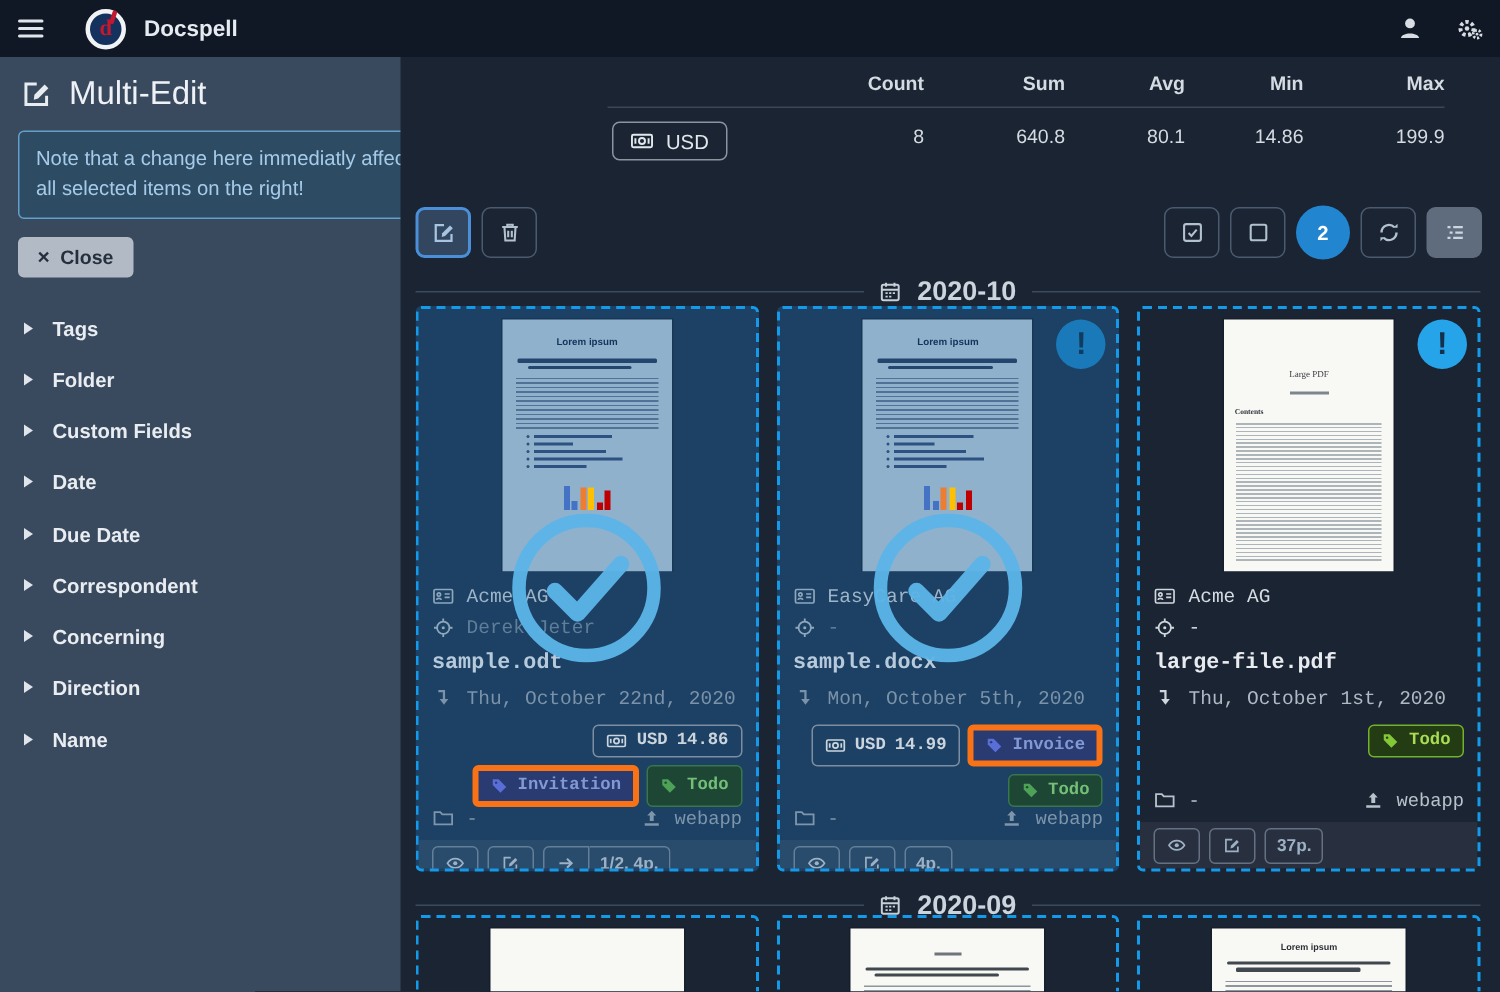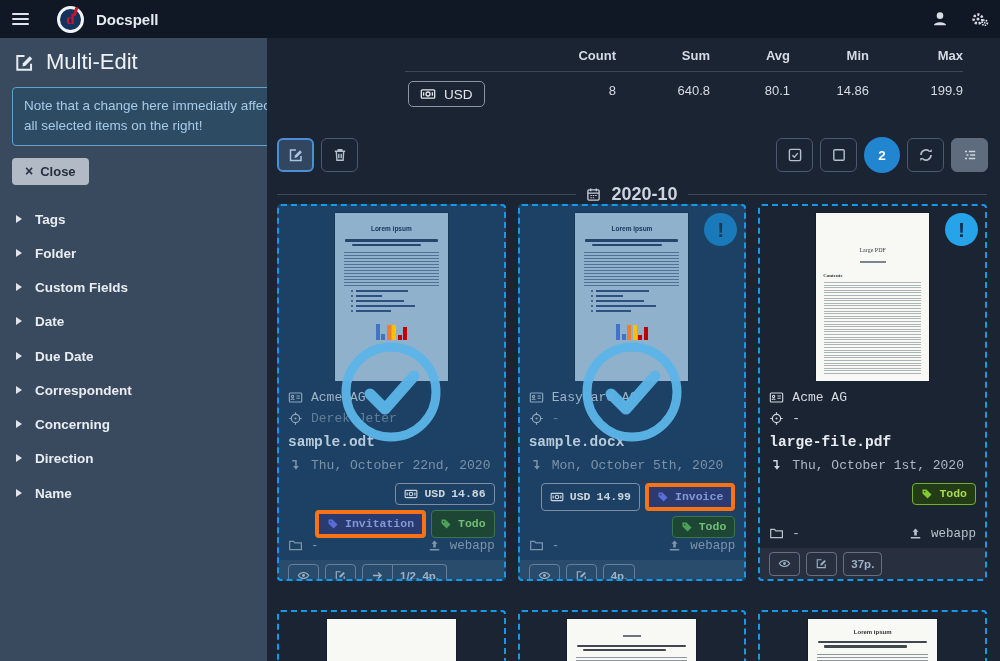--- a/index.html
+++ b/index.html
@@ -648,20 +648,30 @@
                 <path d="M12.6 9v4H2.8V3.4H8"></path>
                 <path d="M6.6 10.6l2-.5 4.8-4.8-1.7-1.7-4.8 4.8z" fill="currentColor" stroke="none"></path>
               </svg>
           </button>
           <button class="fbtn">37p.</button>
         </div>
         <div class="alert-circle alert-bright">!</div>
       </div>
     </div>
 
+    <div class="gdivider div2">
+      <div class="line"></div>
+      <svg viewBox="0 0 16 16" fill="none" stroke="currentColor" stroke-width="1.4">
+          <rect x="2" y="3" width="12" height="11" rx="1.2"></rect>
+          <path d="M5 1.6v2.8M11 1.6v2.8M2 6.6h12"></path>
+          <path d="M4.6 9h1.6M7.2 9h1.6M9.8 9h1.6M4.6 11.4h1.6M7.2 11.4h1.6" stroke-width="1.2"></path>
+        </svg>
+      <span>2020-09</span>
+      <div class="line"></div>
+    </div>
 
     <div class="grid grid2">
       <div class="card">
         <div class="preview">
           <div class="page">
             
             
           </div>
         </div>
       </div>

